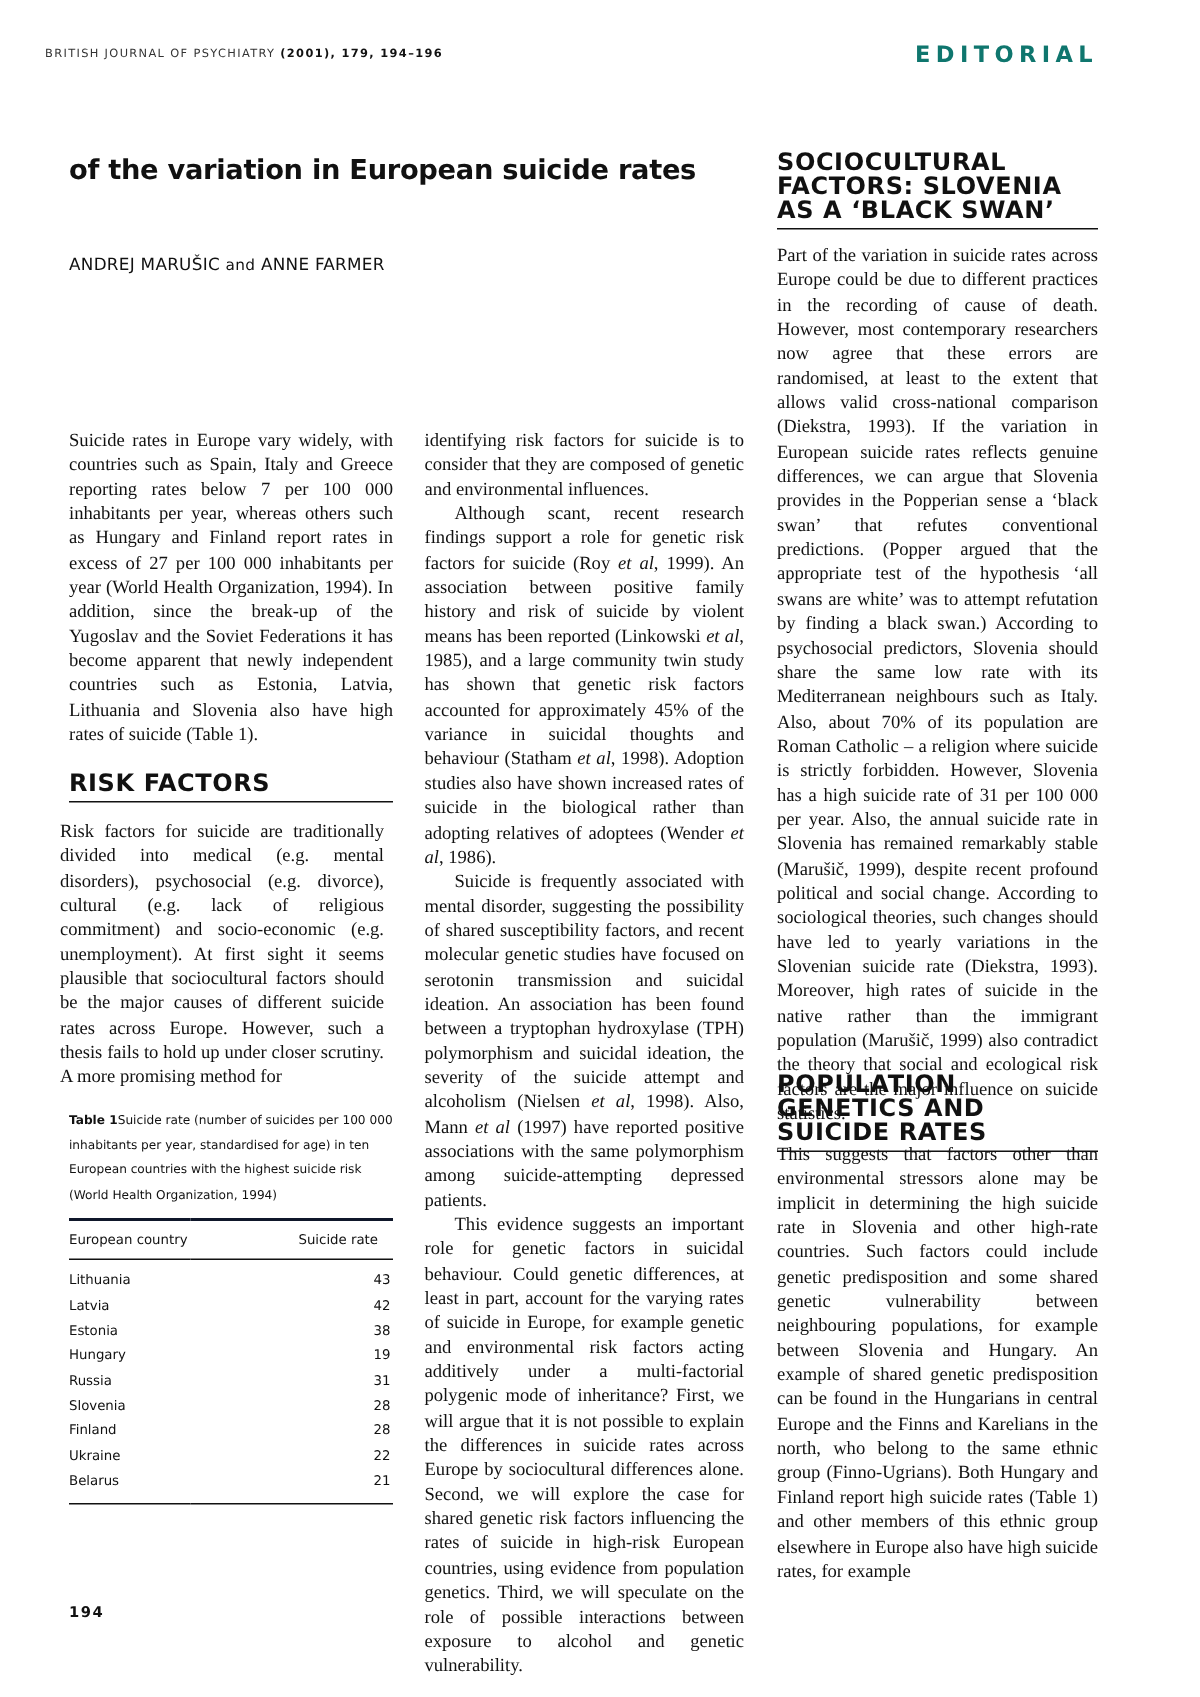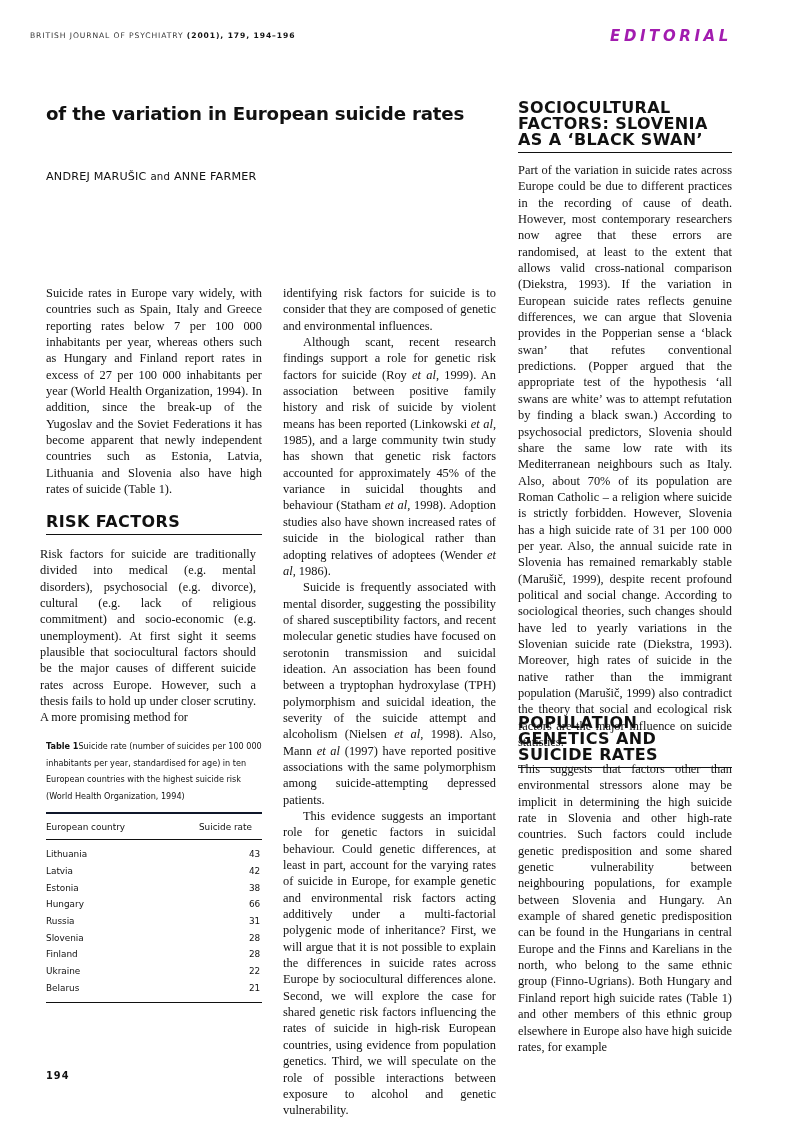--- a/index.html
+++ b/index.html
@@ -2,21 +2,21 @@
 <html><head>
 <meta charset="utf-8">
 <style>
   html, body { margin: 0; padding: 0; background: #ffffff; }
   body { width: 800px; height: 1131px; position: relative; overflow: hidden; color: #111; }
   .sans { font-family: "DejaVu Sans", "Liberation Sans", sans-serif; }
   .serif { font-family: "Liberation Serif", "DejaVu Serif", serif; }
 
   #running-head { position: absolute; left: 30px; top: 31px; font-size: 7.6px; letter-spacing: 0.9px; color: #333; }
   #running-head b { font-weight: bold; color: #111; }
-  #section-label { position: absolute; right: 68px; top: 27px; font-size: 15px; font-weight: bold; letter-spacing: 3.6px; color: #a21caf; font-style: italic; }
+  #section-label { position: absolute; right: 68px; top: 27px; font-size: 15px; font-weight: bold; letter-spacing: 3.6px; color: #0f766e; }
 
   #title { position: absolute; left: 46px; top: 98px; width: 440px; font-size: 18.2px; font-weight: bold; line-height: 32px; letter-spacing: -0.2px; }
   #authors { position: absolute; left: 46px; top: 170px; font-size: 11.2px; letter-spacing: 0.2px; }
   #authors .and { font-size: 10.2px; }
 
   .col { position: absolute; font-size: 12.4px; line-height: 16.35px; text-align: justify; }
   .col p { margin: 0; }
   .col p.indent { text-indent: 20px; }
   #col1 { left: 46px; top: 285px; width: 216px; }
   #col2 { left: 283px; top: 285px; width: 213px; }
@@ -89,21 +89,21 @@
       <tr>
         <td>Latvia</td>
         <td class="rate">42</td>
       </tr>
       <tr>
         <td>Estonia</td>
         <td class="rate">38</td>
       </tr>
       <tr>
         <td>Hungary</td>
-        <td class="rate">66</td>
+        <td class="rate">19</td>
       </tr>
       <tr>
         <td>Russia</td>
         <td class="rate">31</td>
       </tr>
       <tr>
         <td>Slovenia</td>
         <td class="rate">28</td>
       </tr>
       <tr>

